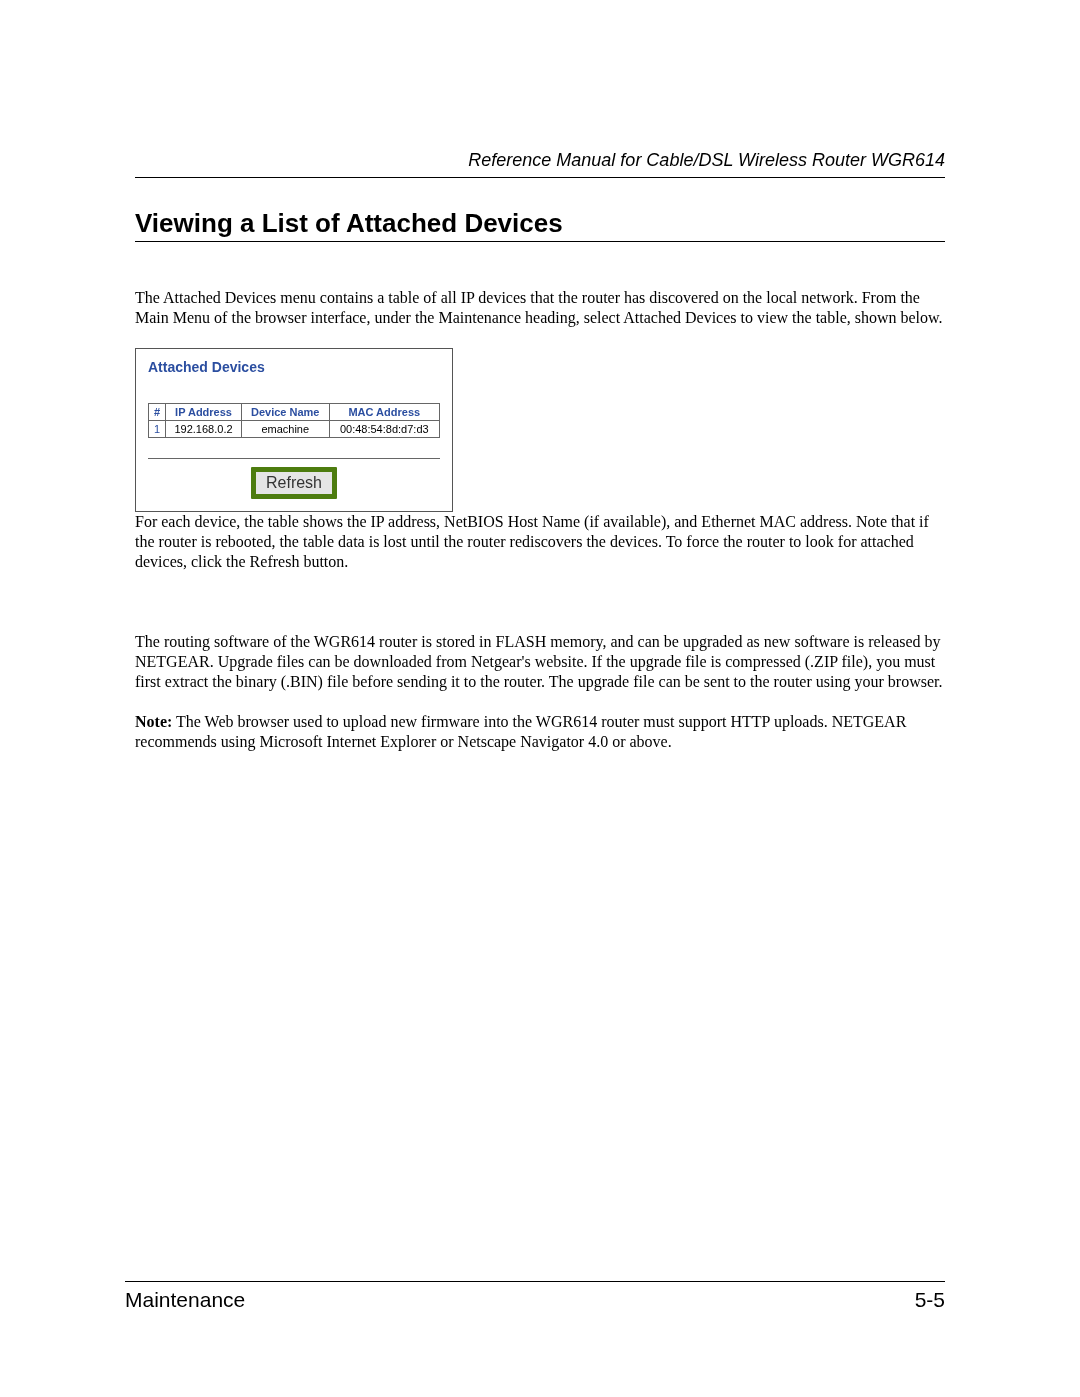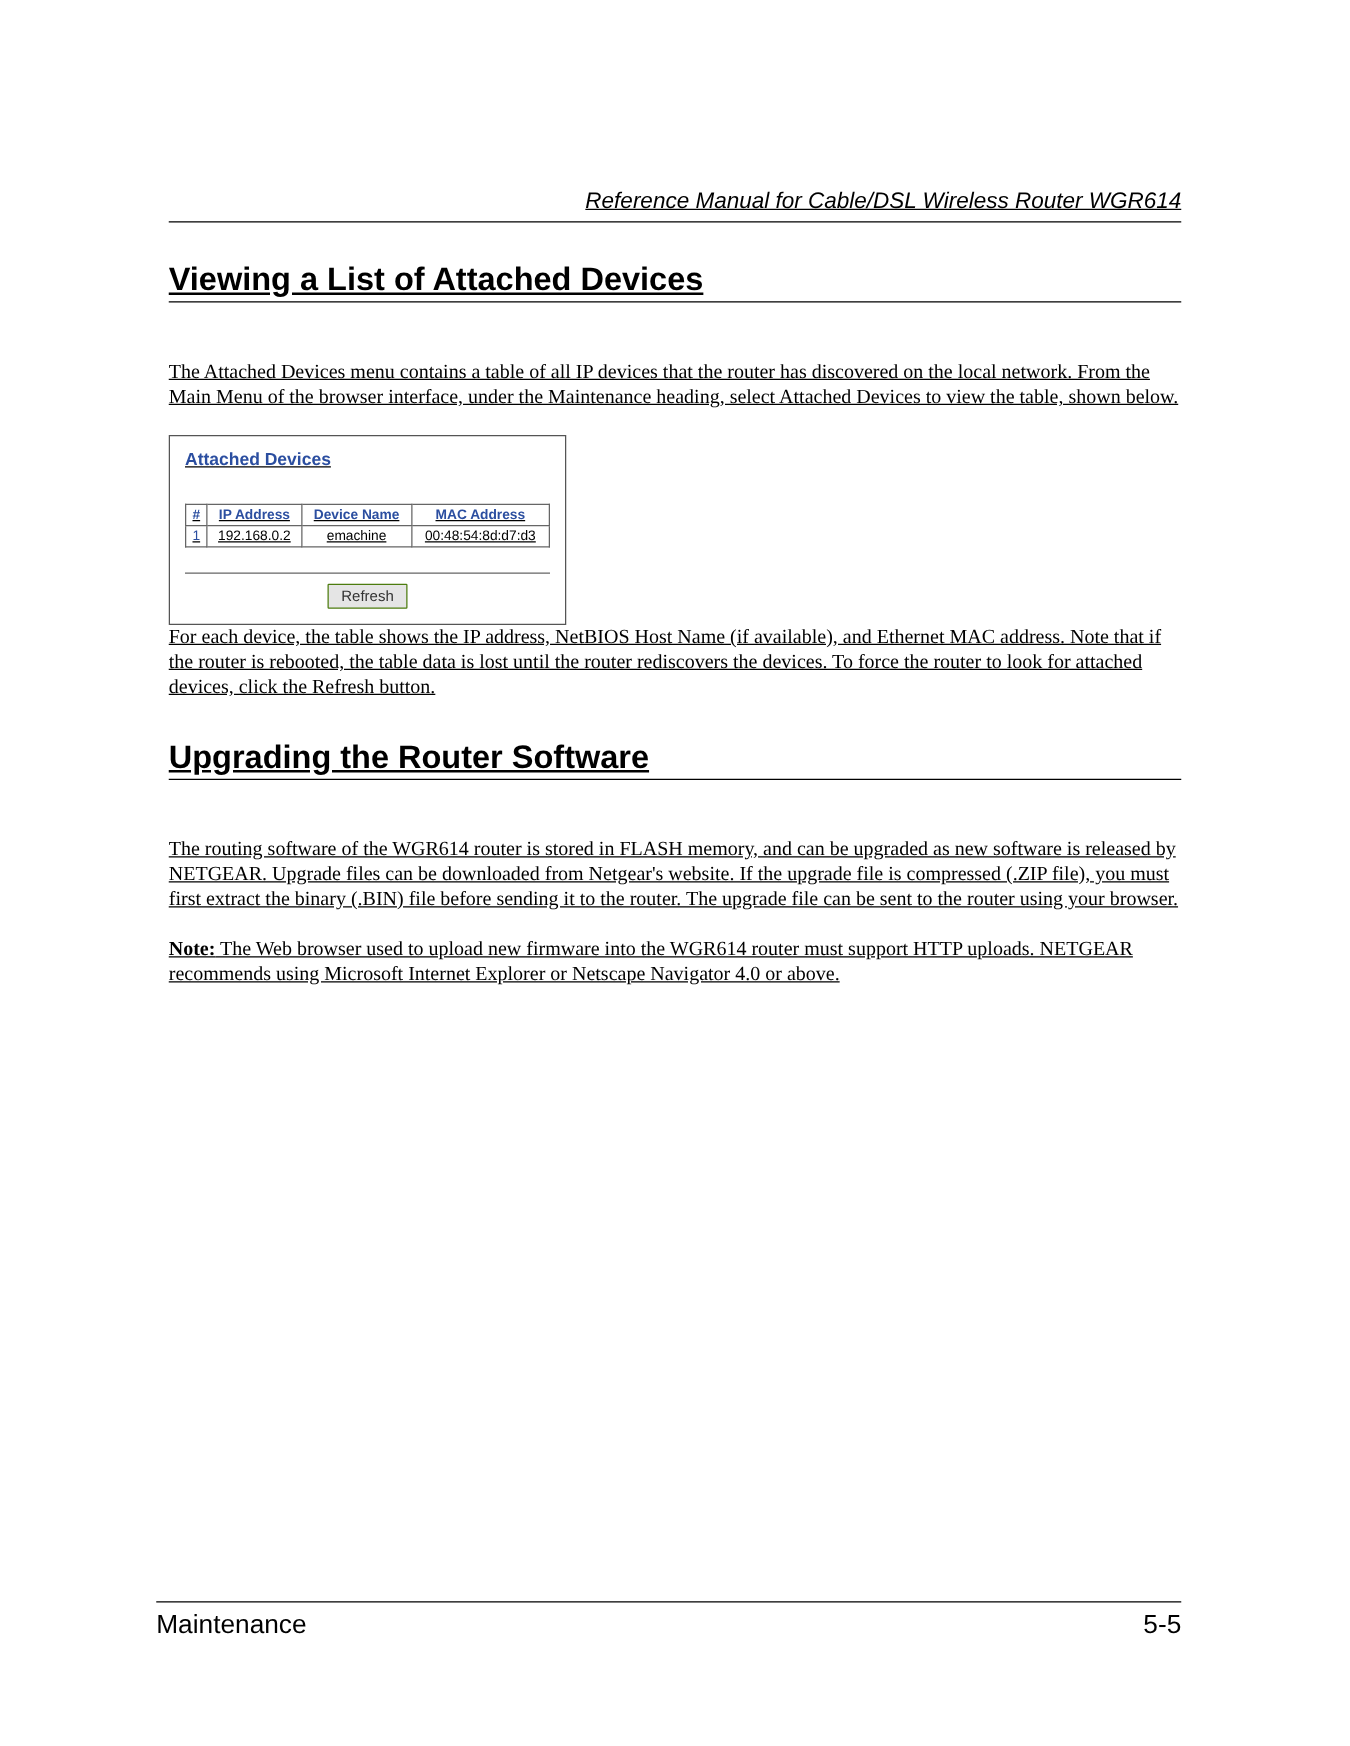--- a/index.html
+++ b/index.html
@@ -10,21 +10,20 @@
     height: 1397px;
     font-family: "Times New Roman", Times, serif;
     color: #000;
   }
   .page {
     position: relative;
     width: 1080px;
     height: 1397px;
     box-sizing: border-box;
     padding: 150px 135px 15px 135px;
-    text-decoration: underline;
   }
   .doc-header {
     text-align: right;
     font-style: italic;
     font-family: Arial, Helvetica, sans-serif;
     font-size: 18px;
     padding-bottom: 6px;
     border-bottom: 1.5px solid #000;
     margin-bottom: 30px;
   }
@@ -92,24 +91,24 @@
     margin-top: 20px;
     border: none;
     border-top: 1px solid #666;
   }
   .refresh-wrap {
     text-align: center;
     margin-top: 8px;
   }
   button.refresh {
     font-family: Arial, Helvetica, sans-serif;
-    font-size: 12px;
+    font-size: 16px;
     padding: 2px 10px;
     background: #e5e5e5;
-    border: 1px solid #4d7c0f;
+    border: 5px solid #4d7c0f;
     border-radius: 1px;
     color: #333;
   }
 
   
   .doc-footer {
     position: absolute;
     left: 125px;
     right: 135px;
     bottom: 85px;
@@ -153,21 +152,20 @@
       </table>
     <hr>
     <div class="refresh-wrap">
       <button class="refresh">Refresh</button>
     </div>
   </div>
 
 
   <p class="body">For each device, the table shows the IP address, NetBIOS Host Name (if available), and Ethernet MAC address. Note that if the router is rebooted, the table data is lost until the router rediscovers the devices. To force the router to look for attached devices, click the Refresh button.</p>
 
-  <h2 class="section" style="margin-top:30px;">Upgrading the Router Software</h2>
   <div class="gap-after-h2"></div>
 
   <p class="body">The routing software of the WGR614 router is stored in FLASH memory, and can be upgraded as new software is released by NETGEAR. Upgrade files can be downloaded from Netgear's website. If the upgrade file is compressed (.ZIP file), you must first extract the binary (.BIN) file before sending it to the router. The upgrade file can be sent to the router using your browser.</p>
 
   <p class="body">
     <span class="note-label">Note:</span><span> The Web browser used to upload new firmware into the WGR614 router must support HTTP uploads. NETGEAR recommends using Microsoft Internet Explorer or Netscape Navigator 4.0 or above.</span>
   </p>
 
   <div class="doc-footer">
     <span>Maintenance</span>

